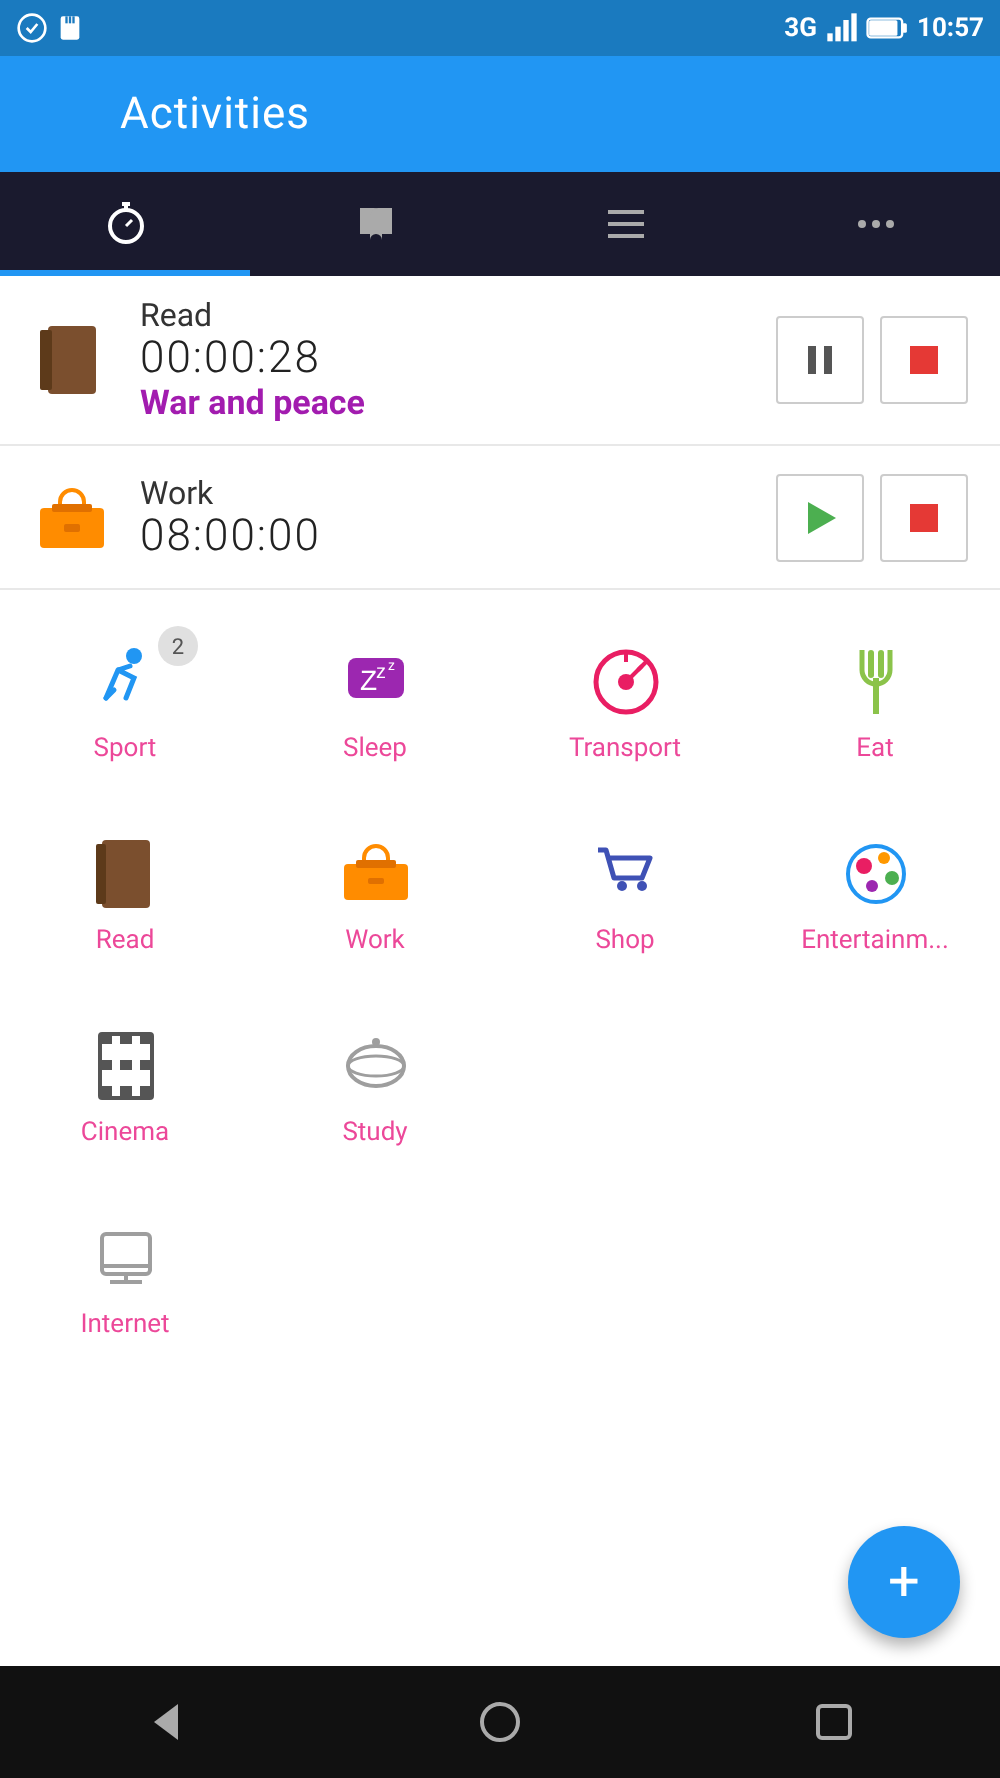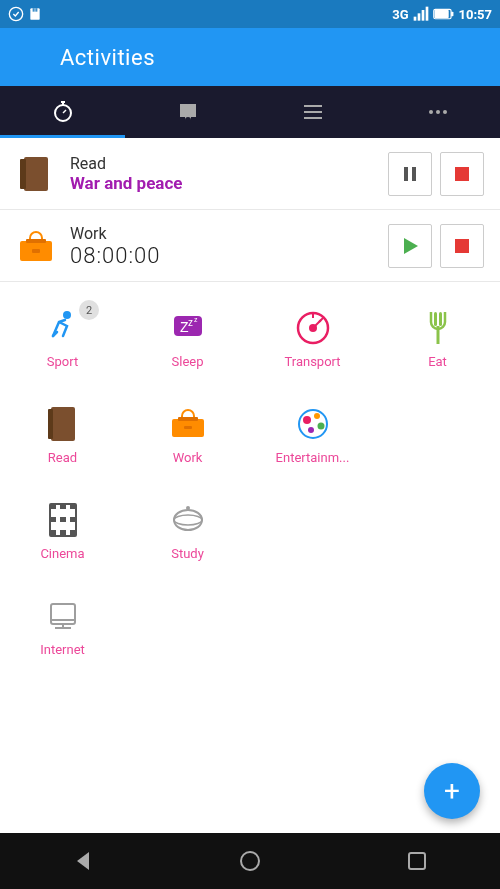--- a/index.html
+++ b/index.html
@@ -320,20 +320,21 @@
 
   <div class="activity-row">
     <div class="activity-icon-box">
       <svg width="32" height="36" viewBox="0 0 32 36" fill="#7B4F2E">
         <rect x="4" y="1" width="24" height="34" rx="2" fill="#7B4F2E"></rect>
         <rect x="0" y="3" width="6" height="30" rx="1" fill="#5D3A1A"></rect>
       </svg>
     </div>
     <div class="activity-info">
       <div class="activity-name">Read</div>
+      <div class="activity-time">00:00:28</div>
       <div class="activity-desc">War and peace</div>
     </div>
     <div class="activity-controls">
       <button class="ctrl-btn">
         <svg width="18" height="18" viewBox="0 0 18 18" fill="#555">
           <rect x="3" y="2" width="4" height="14" fill="#555"></rect>
           <rect x="11" y="2" width="4" height="14" fill="#555"></rect>
         </svg>
       </button>
       <button class="ctrl-btn">
@@ -438,20 +439,30 @@
             <path d="M12 10V7a6 6 0 0112 0v3" fill="none" stroke="#FF8C00" stroke-width="2"></path>
             <rect x="8" y="8" width="20" height="4" rx="1" fill="#e07000"></rect>
             <rect x="14" y="17" width="8" height="3" rx="1" fill="#e07000"></rect>
           </svg>
         </div>
         <div class="grid-item-label">Work</div>
       </div>
       <div class="grid-item">
         <div class="grid-item-icon">
           <svg width="36" height="36" viewBox="0 0 36 36" fill="none">
+            <path d="M4 6h4l4 14h14l4-10H10" stroke="#3F51B5" stroke-width="2.5" fill="none" stroke-linejoin="round"></path>
+            <circle cx="16" cy="24" r="2.5" fill="#3F51B5"></circle>
+            <circle cx="26" cy="24" r="2.5" fill="#3F51B5"></circle>
+          </svg>
+        </div>
+        <div class="grid-item-label">Shop</div>
+      </div>
+      <div class="grid-item">
+        <div class="grid-item-icon">
+          <svg width="36" height="36" viewBox="0 0 36 36" fill="none">
             <circle cx="18" cy="18" r="14" stroke="#2196F3" stroke-width="2"></circle>
             <circle cx="12" cy="14" r="4" fill="#E91E63"></circle>
             <circle cx="22" cy="10" r="3" fill="#FF9800"></circle>
             <circle cx="26" cy="20" r="3.5" fill="#4CAF50"></circle>
             <circle cx="16" cy="24" r="3" fill="#9C27B0"></circle>
           </svg>
         </div>
         <div class="grid-item-label">Entertainm...</div>
       </div>
     </div>

